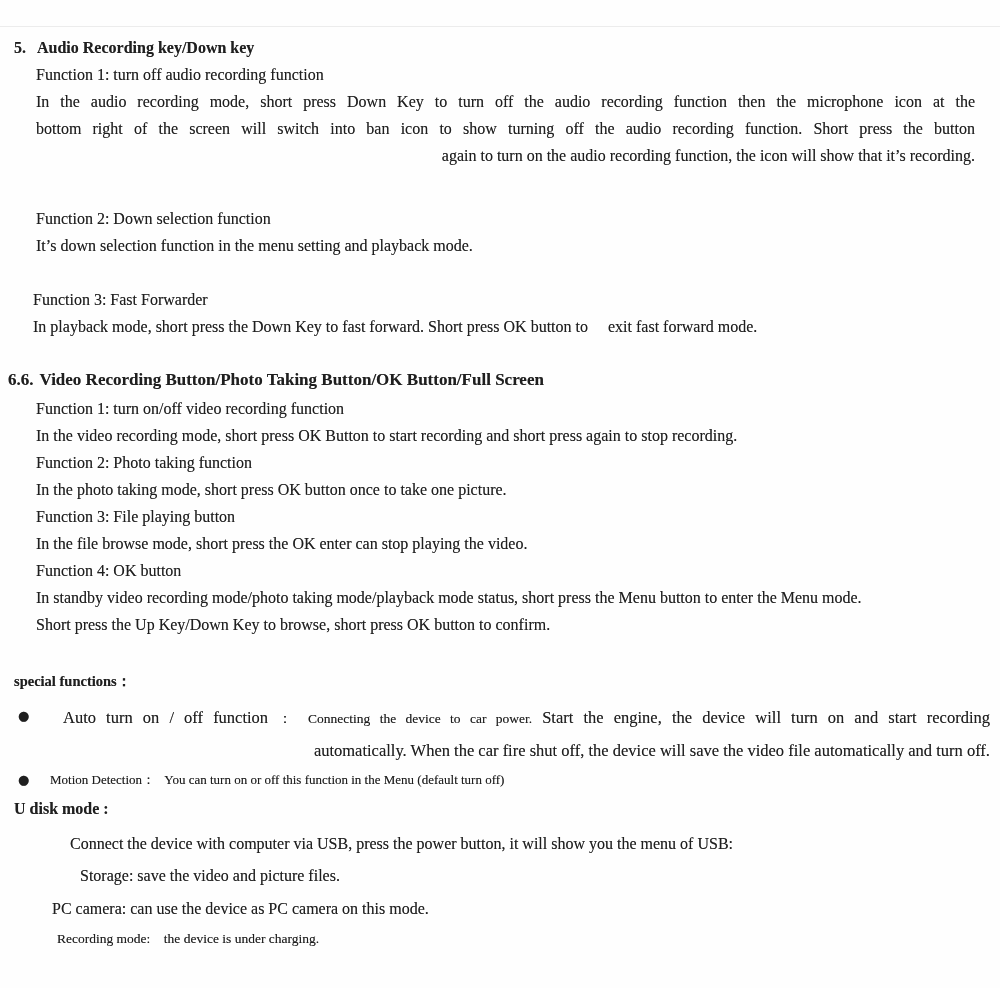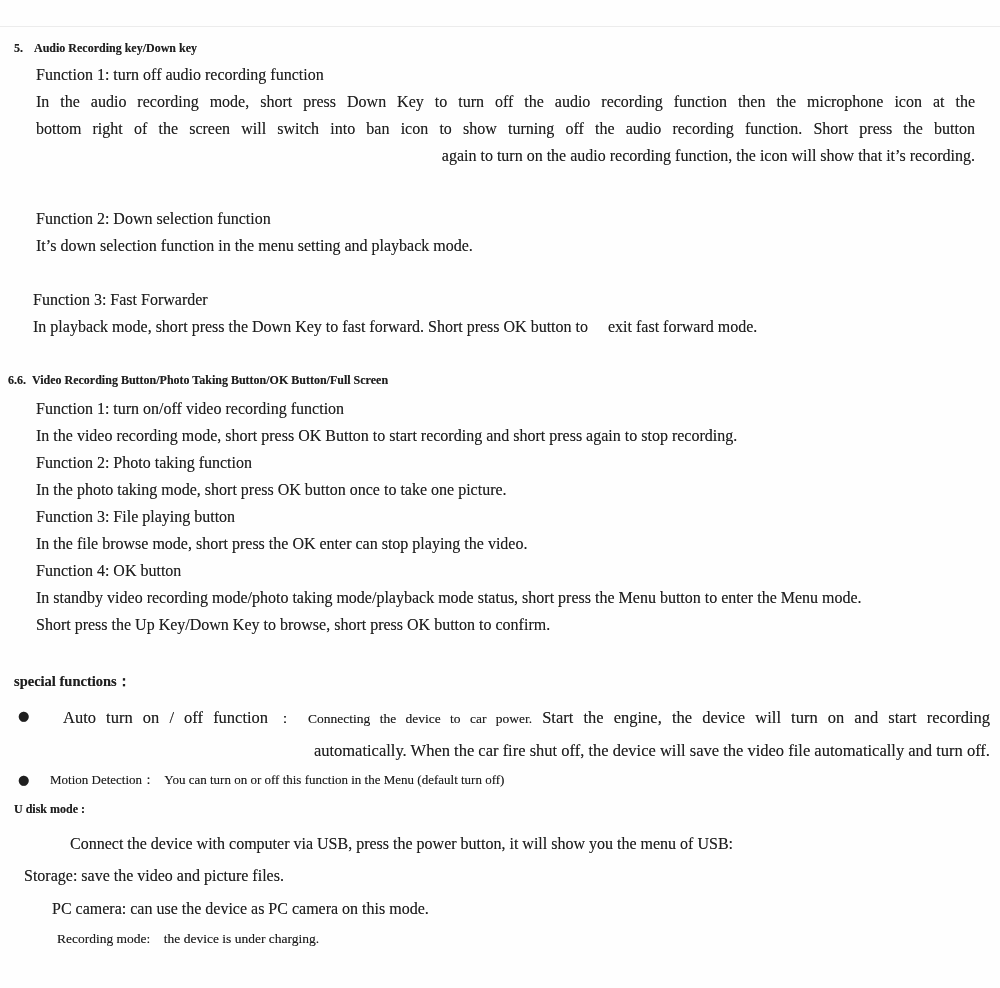--- a/index.html
+++ b/index.html
@@ -10,28 +10,28 @@
     height: 988px;
     background: #fefefe;
     font-family: "Liberation Serif", "DejaVu Serif", serif;
     color: #1f1f1f;
     overflow: hidden;
     text-shadow: 0 0 0.4px rgba(45,45,45,.55);
   }
   .toprule { height: 27px; border-bottom: 1px solid #ececec; }
 
   .h-main {
-    font-size: 12px;
+    font-size: 16px;
     font-weight: bold;
     line-height: 22px;
     margin: 10px 25px 0 14px;
   }
   .h-main .num { padding-right: 11px; }
   .num-normal { font-weight: 600; }
-  .h-sub { font-size: 12px; margin-left: 8px; }
+  .h-sub { font-size: 17px; margin-left: 8px; }
   .h-sub .num { padding-right: 6px; }
 
   p {
     margin: 0 25px 0 36px;
     font-size: 16px;
     line-height: 27px;
   }
   .jline { display: block; text-align: justify; text-align-last: justify; }
   .lline { display: block; text-align: right; }
 
@@ -59,21 +59,21 @@
   .big   { font-size: 16.5px; }
   .colon-small { font-size: 14px; }
   .small { font-size: 13.5px; }
 
   .bullet-item.b2 { margin-top: 3px; padding-left: 50px; margin-right: 25px; }
   .bullet-item.b2 .bullet { top: 3px; }
   .bullet-item.b2 p { font-size: 13px; line-height: 20px; }
 
   .mt-udisk   { margin-top: 8px; }
   .p-intro    { margin-top: 10px; margin-left: 70px; }
-  .p-storage  { margin-top: 5px;  margin-left: 24px; }
+  .p-storage  { margin-top: 5px;  margin-left: 80px; }
   .p-pccam    { margin-top: 6px;  margin-left: 52px; }
   .p-recmode  { margin-top: 7px;  margin-left: 57px; font-size: 13.5px; line-height: 20px; }
 </style>
 </head>
 <body>
 
 <div class="page">
   <div class="toprule"></div>
 
   <div>

